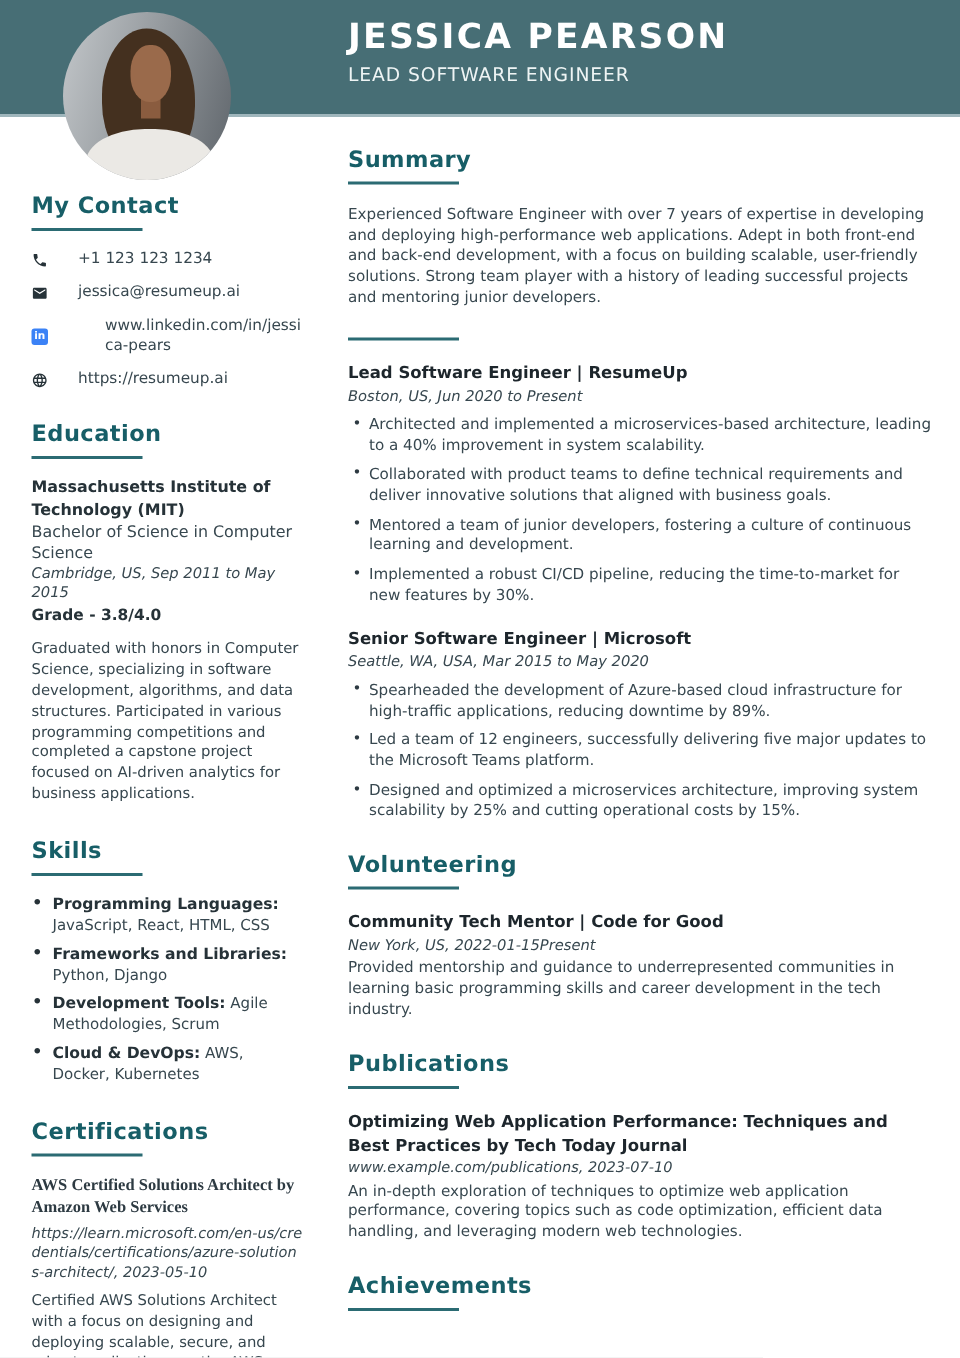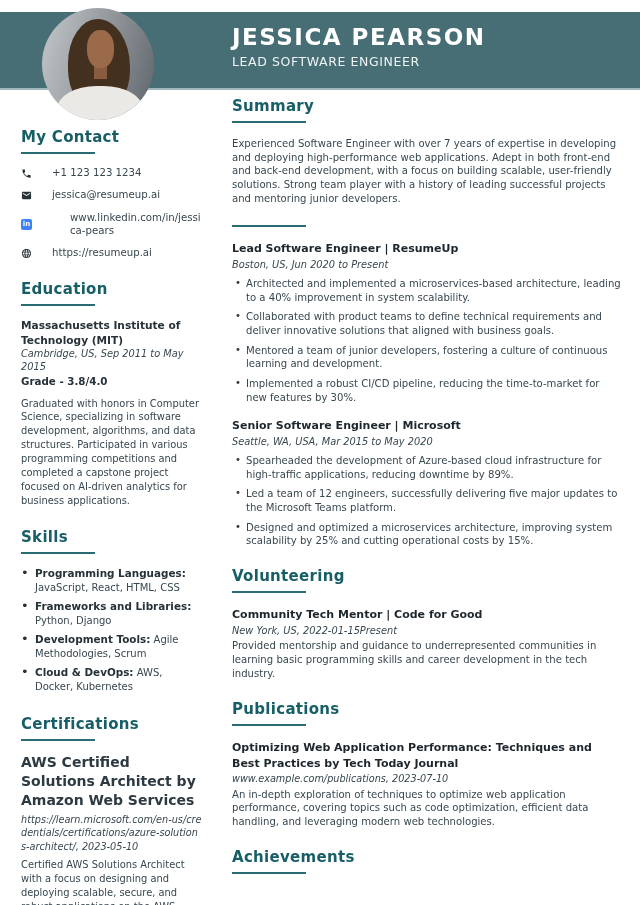--- a/index.html
+++ b/index.html
@@ -9,21 +9,21 @@
     width: 640px; height: 905px;
     margin: 0 auto;
     background: #ffffff;
     font-family: "DejaVu Sans", sans-serif;
     color: #37474F;
     overflow: hidden;
   }
 
   
   .band {
-    position: absolute; top: 12px; left: 0;
+    position: absolute; top: 0; left: 0;
     width: 640px; height: 78px;
     background: #476E75;
     border-bottom: 2px solid #9FB6BC;
   }
   .band-text { position: absolute; left: 232px; top: 13px; color: #ffffff; }
   .person-name {
     margin: 0; font-size: 23px; font-weight: bold;
     letter-spacing: 1.5px; color: #ffffff; line-height: 1.1;
   }
   .person-subtitle {
@@ -84,21 +84,21 @@
   .edu-grade  { font-weight: bold; color: #263238; font-size: 10.3px; margin-top: 2px; }
   .desc { margin-top: 8px; font-size: 9.9px; line-height: 1.4; }
 
   ul { list-style: none; margin: 0; padding: 0; }
   .skill-li { position: relative; padding-left: 14px; margin-bottom: 4px;
               font-size: 10px; line-height: 1.4; }
   .skill-li::before { content: "•"; position: absolute; left: 0; top: -2px;
                       font-size: 13px; color: #263238; }
   .skill-label { font-weight: bold; color: #263238; font-size: 10.4px; }
 
-  .cert-title { font-weight: bold; color: #2d3a42; font-size: 14px; line-height: 1.35; }
+  .cert-title { font-weight: bold; color: #2d3a42; font-size: 11px; line-height: 1.35; font-family: Liberation Serif, serif; }
   .cert-link  { font-style: italic; font-size: 9.7px; margin-top: 3px;
                 line-height: 1.38; word-break: break-all; color: #37474F;
                 text-decoration: none; display: block; }
 
   
   .right-col {
     position: absolute; left: 232px; top: 97px; width: 389px;
     font-size: 10.1px; line-height: 1.36;
   }
   .right-col section { margin-bottom: 19px; }
@@ -162,20 +162,21 @@
             <path d="M11.99 2C6.47 2 2 6.48 2 12s4.47 10 9.99 10C17.52 22 22 17.52 22 12S17.52 2 11.99 2zm6.93 6h-2.95c-.32-1.25-.78-2.45-1.38-3.56 1.84.63 3.37 1.91 4.33 3.56zM12 4.04c.83 1.2 1.48 2.53 1.91 3.96h-3.82c.43-1.43 1.08-2.76 1.91-3.96zM4.26 14C4.1 13.36 4 12.69 4 12s.1-1.36.26-2h3.38c-.08.66-.14 1.32-.14 2 0 .68.06 1.34.14 2H4.26zm.82 2h2.95c.32 1.25.78 2.45 1.38 3.56-1.84-.63-3.37-1.9-4.33-3.56zm2.95-8H5.08c.96-1.66 2.49-2.93 4.33-3.56C8.81 5.55 8.35 6.75 8.03 8zM12 19.96c-.83-1.2-1.48-2.53-1.91-3.96h3.82c-.43 1.43-1.08 2.76-1.91 3.96zM14.34 14H9.66c-.09-.66-.16-1.32-.16-2 0-.68.07-1.35.16-2h4.68c.09.65.16 1.32.16 2 0 .68-.07 1.34-.16 2zm.25 5.56c.6-1.11 1.06-2.31 1.38-3.56h2.95c-.96 1.65-2.49 2.93-4.33 3.56zM16.36 14c.08-.66.14-1.32.14-2 0-.68-.06-1.34-.14-2h3.38c.16.64.26 1.31.26 2s-.1 1.36-.26 2h-3.38z"></path>
           </svg>
         <span>https://resumeup.ai</span>
       </div>
     </section>
 
     <section>
       <h2 class="sec">Education</h2>
       <div class="rule"></div>
       <div class="edu-school">Massachusetts Institute of Technology (MIT)</div>
+      <div class="edu-degree">Bachelor of Science in Computer Science</div>
       <div class="meta">Cambridge, US, Sep 2011 to May 2015</div>
       <div class="edu-grade">Grade - 3.8/4.0</div>
       <p class="desc">Graduated with honors in Computer Science, specializing in software development, algorithms, and data structures. Participated in various programming competitions and completed a capstone project focused on AI-driven analytics for business applications.</p>
     </section>
 
     <section>
       <h2 class="sec">Skills</h2>
       <div class="rule"></div>
       <ul>
         <li class="skill-li">

